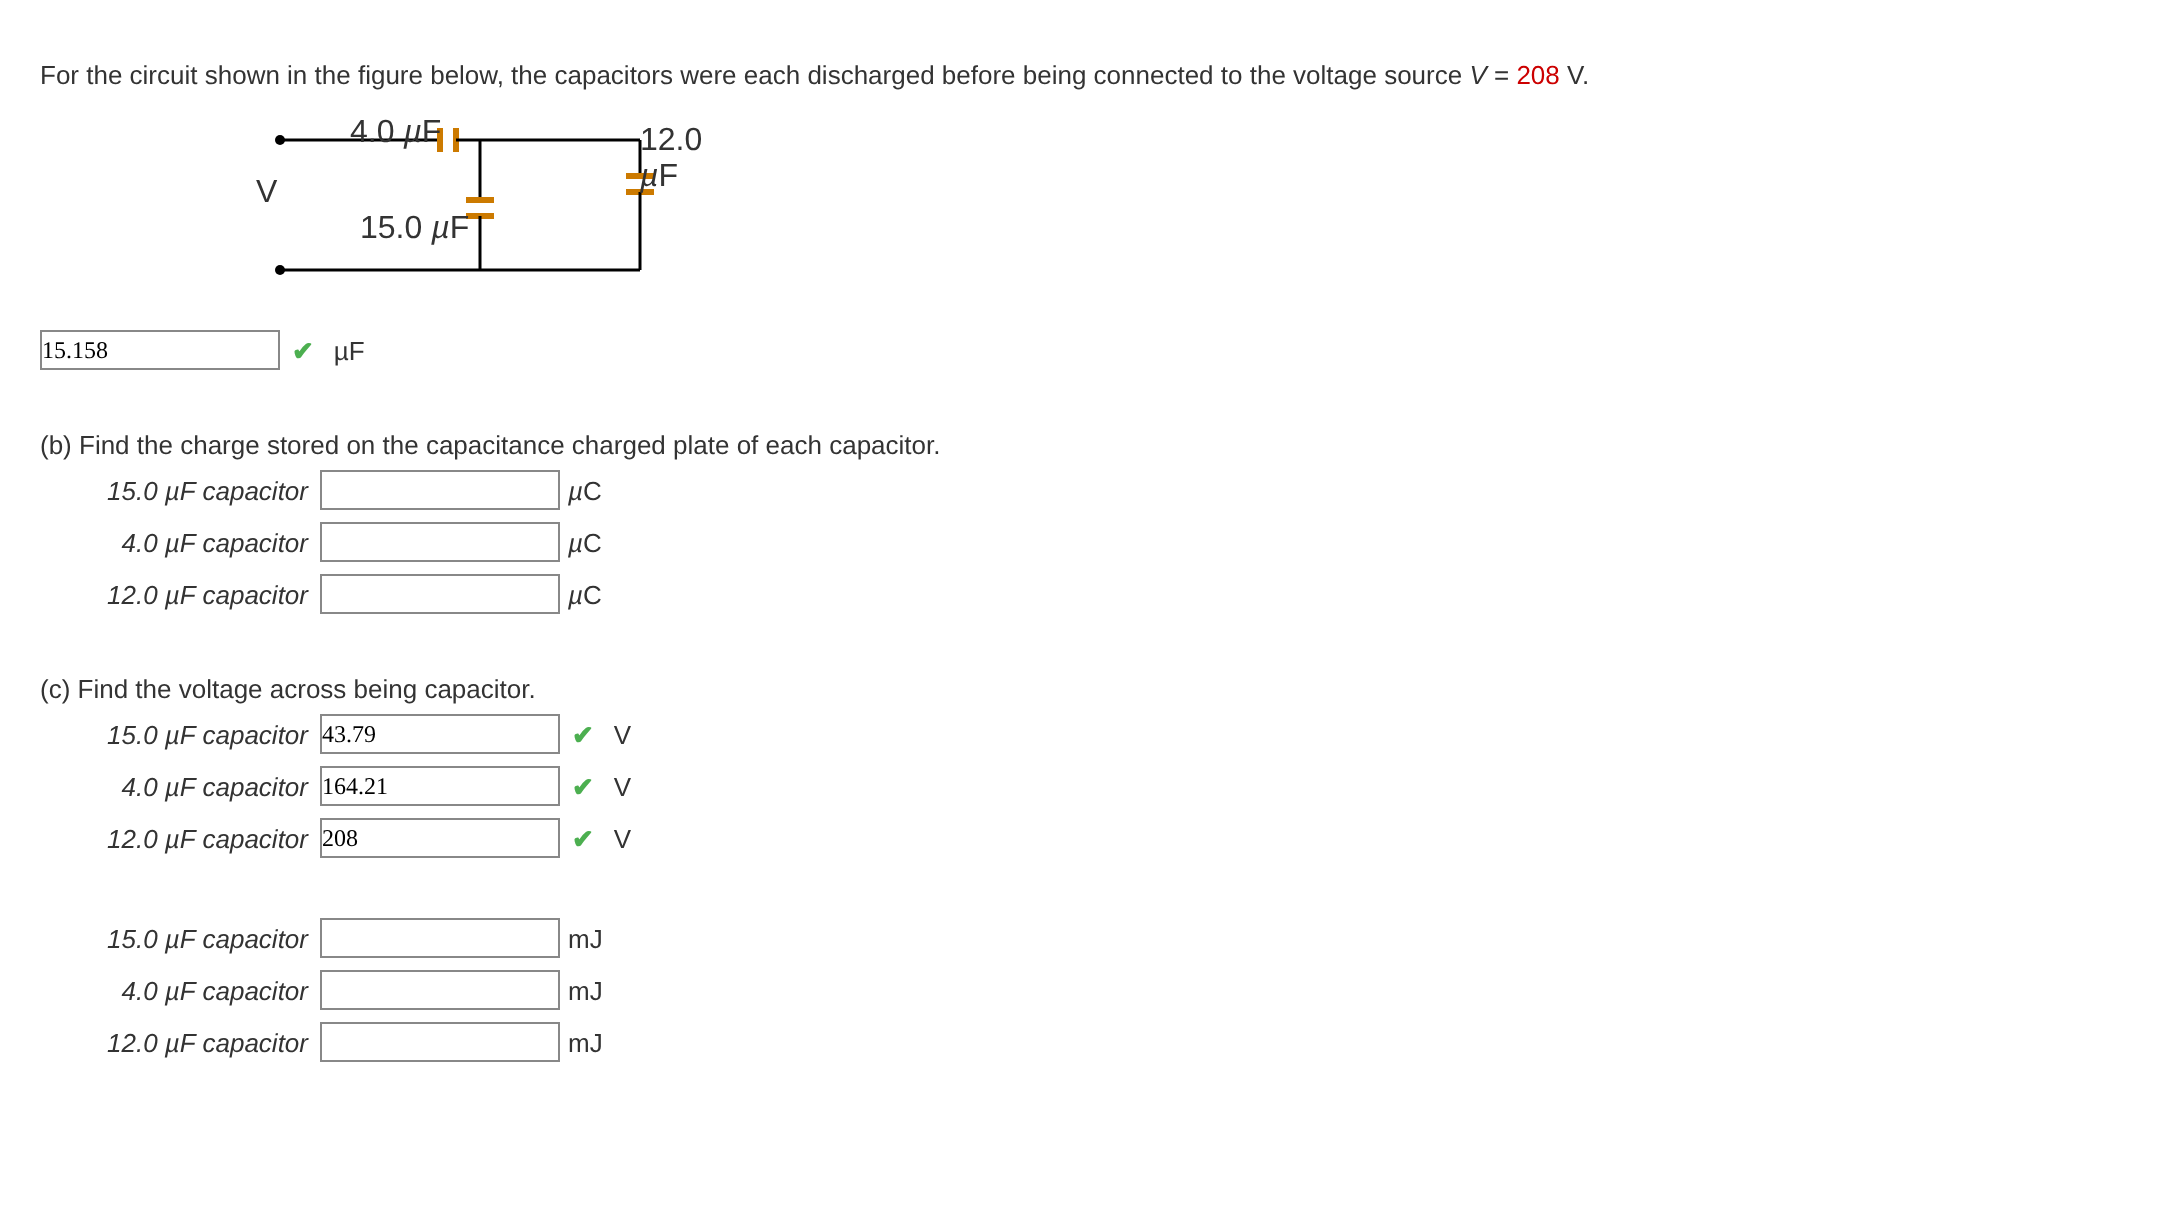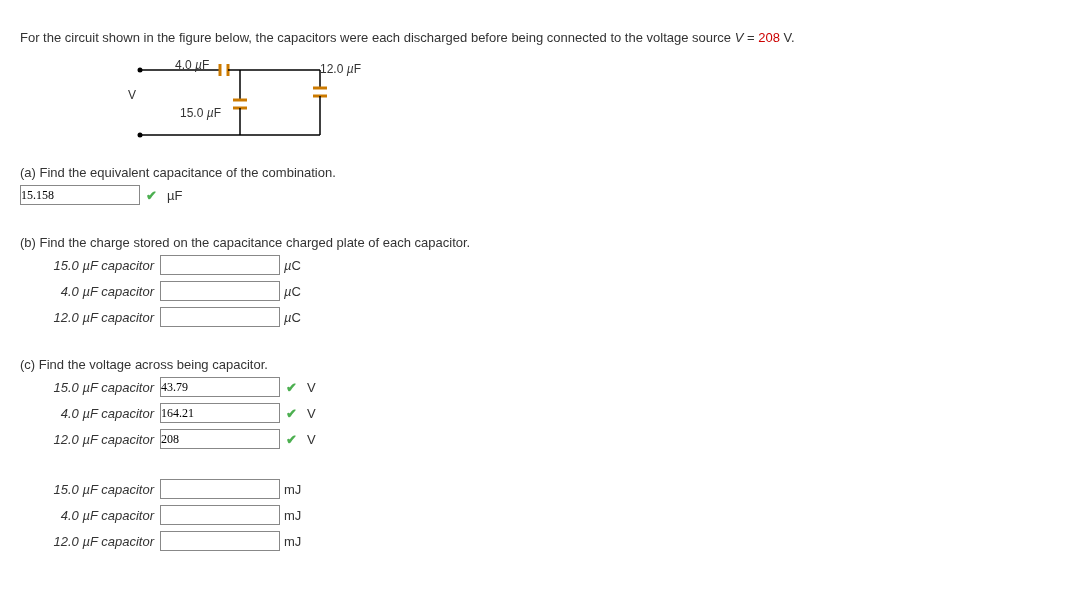--- a/index.html
+++ b/index.html
@@ -60,21 +60,21 @@
     }
     .unit {
       font-size: 13px;
       margin-left: 4px;
     }
     .mu {
       font-style: italic;
     }
     .cap-label {
       position: absolute;
-      font-size: 12px;
+      font-size: 16px;
     }
   </style>
 </head>
 <body>
 
 <div class="problem-statement">
   <span>For the circuit shown in the figure below, the capacitors were each discharged before being connected to the voltage source </span><i>V</i><span> = </span><span class="value-highlight">208</span><span> V.</span>
 </div>
 
 <div class="circuit-diagram">
@@ -103,21 +103,20 @@
     <line x1="193" y1="36" x2="207" y2="36" stroke="#cc7a00" stroke-width="3"></line>
     <line x1="200" y1="36" x2="200" y2="75" stroke="#000" stroke-width="1.5"></line>
   </svg>
   <span class="cap-label" style="left:8px; top:28px;">V</span>
   <span class="cap-label" style="left:55px; top:-2px;">4.0 <i>µ</i>F</span>
   <span class="cap-label" style="left:200px; top:2px;">12.0 <i>µ</i>F</span>
   <span class="cap-label" style="left:60px; top:46px;">15.0 <i>µ</i>F</span>
 </div>
 
 <div class="part">
-  <div class="part-prompt">(a) Find the equivalent capacitance of the combination.</div>
   <div class="input-row">
     <input class="input-box" value="15.158" style="">
     <span class="check-icon">✔</span>
     <span class="unit">µF</span>
   </div>
 </div>
 
 <div class="part">
   <div class="part-prompt">(b) Find the charge stored on the capacitance charged plate of each capacitor.</div>
   <div class="input-row">

